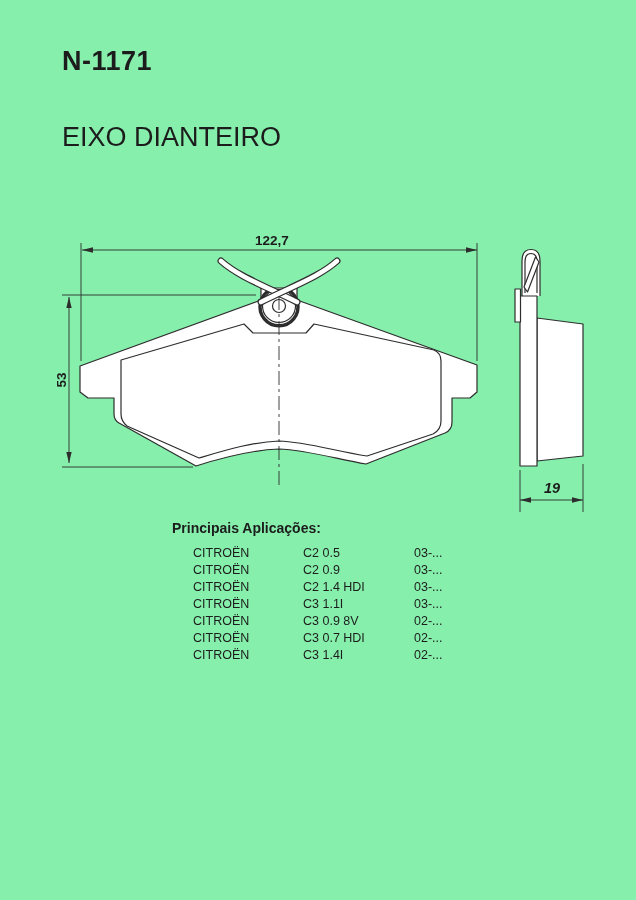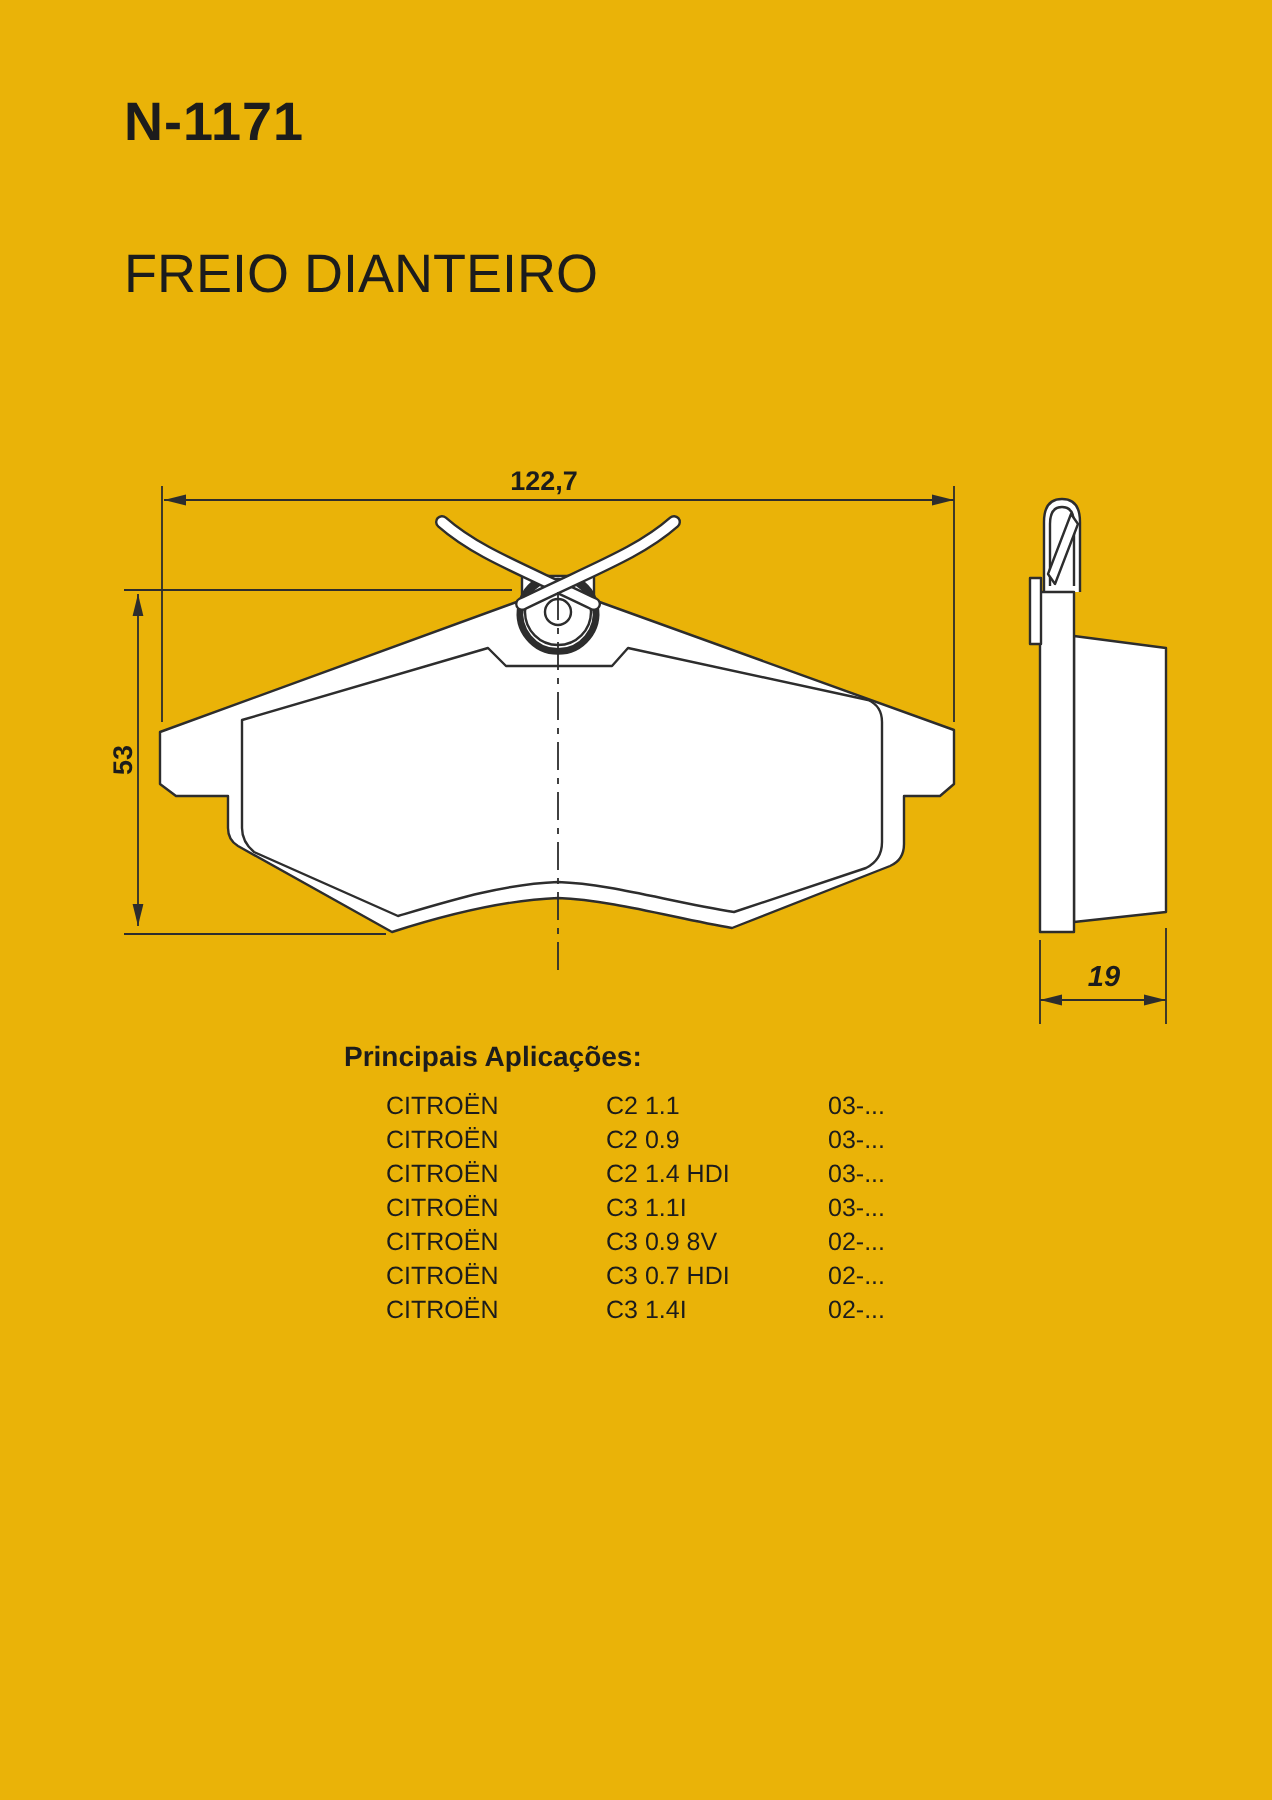--- a/index.html
+++ b/index.html
@@ -1,17 +1,17 @@
 <!DOCTYPE html>
 <html><head>
 <meta charset="utf-8">
 <style>
   html,body{margin:0;padding:0;background:#fff;}
   .page{
-    position:relative;width:636px;height:900px;background:#eab308;
+    position:relative;width:636px;height:900px;background:#86efac;
     font-family:"Liberation Sans",sans-serif;color:#1c1c1c;overflow:hidden;
   }
   .hdr{position:absolute;left:62px;white-space:nowrap;}
   .hdr-part{top:46px;font-size:27px;font-weight:700;letter-spacing:0.5px;}
   .hdr-line2{top:84px;font-size:27px;font-weight:400;}
   .hdr-line3{top:122px;font-size:27px;font-weight:400;}
   .drawing-svg{position:absolute;left:0;top:0;}
   .apps-heading{
     position:absolute;left:172px;top:520px;width:270px;
     font-size:14px;font-weight:700;
@@ -19,21 +19,21 @@
   .apps-table{position:absolute;left:177px;top:545px;width:330px;font-size:12.5px;margin-left:16px;}
   .app-row{display:grid;grid-template-columns:110px 111px auto;line-height:17px;}
   .app-row span{white-space:nowrap;}
 </style>
 </head>
 <body>
 
 <div class="page">
 
   <div class="hdr hdr-part">N-1171</div>
-  <div class="hdr hdr-line3">FREIO DIANTEIRO</div>
+  <div class="hdr hdr-line3">EIXO DIANTEIRO</div>
 
   <svg class="drawing-svg" width="636" height="900" viewBox="0 0 636 900">
     <g stroke="#2d2d2d" fill="none" stroke-width="1.2" stroke-linejoin="round" stroke-linecap="butt">
 
       <g stroke-width="0.9">
         <path d="M81,243 L81,361"></path>
         <path d="M477,243 L477,361"></path>
         <path d="M82,250 L477,250"></path>
         <path d="M82,250 L93,247.3 L93,252.7 Z" fill="#2d2d2d" stroke="none"></path>
         <path d="M477,250 L466,247.3 L466,252.7 Z" fill="#2d2d2d" stroke="none"></path>
@@ -100,21 +100,21 @@
       </g>
       <text x="552" y="493" text-anchor="middle" font-size="14.5" font-style="italic" fill="#1c1c1c" stroke="none" font-weight="600">19</text>
     </g>
   </svg>
 
   <div class="apps-heading">Principais Aplicações:</div>
 
   <div class="apps-table">
     <div class="app-row">
       <span>CITROËN</span>
-      <span>C2 1.1</span>
+      <span>C2 0.5</span>
       <span>03-...</span>
     </div>
     <div class="app-row">
       <span>CITROËN</span>
       <span>C2 0.9</span>
       <span>03-...</span>
     </div>
     <div class="app-row">
       <span>CITROËN</span>
       <span>C2 1.4 HDI</span>

